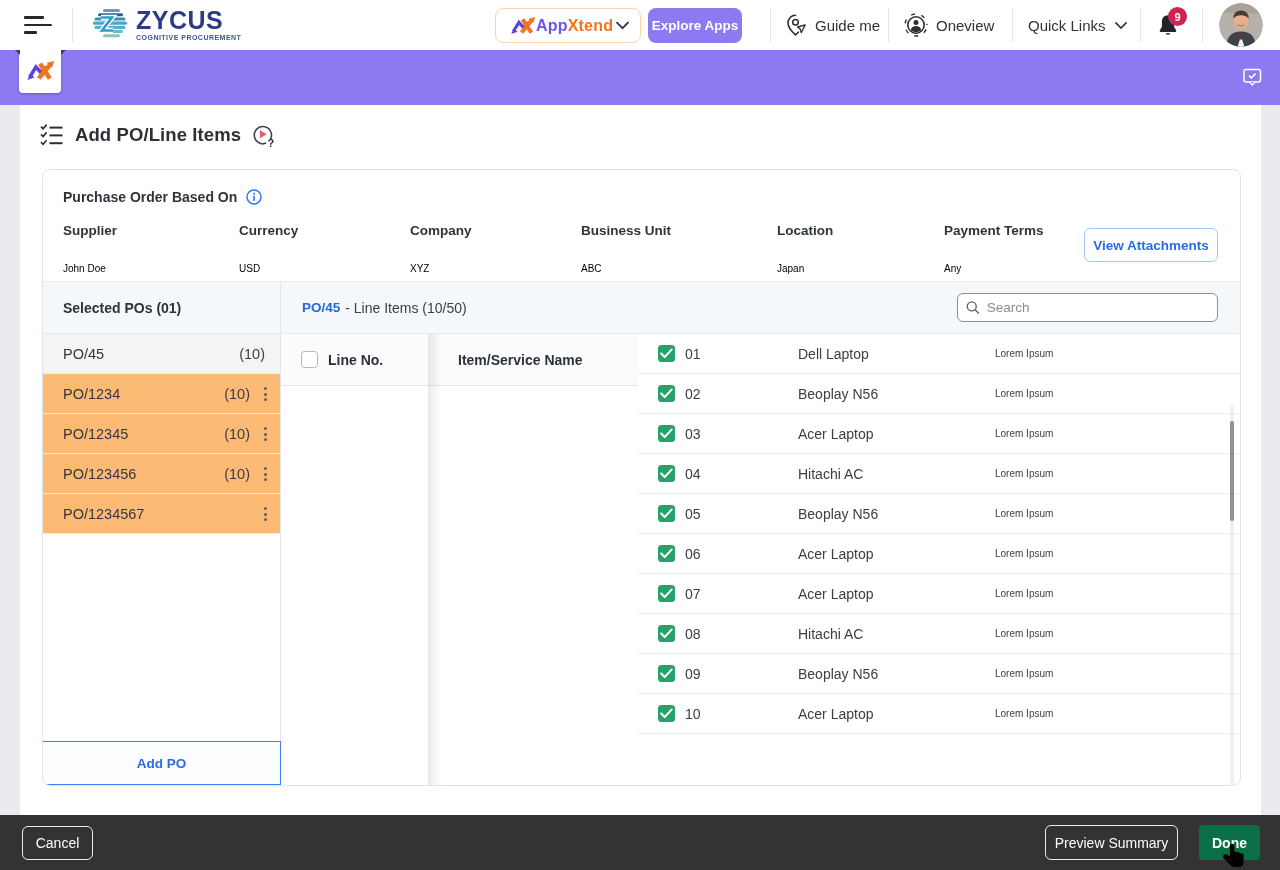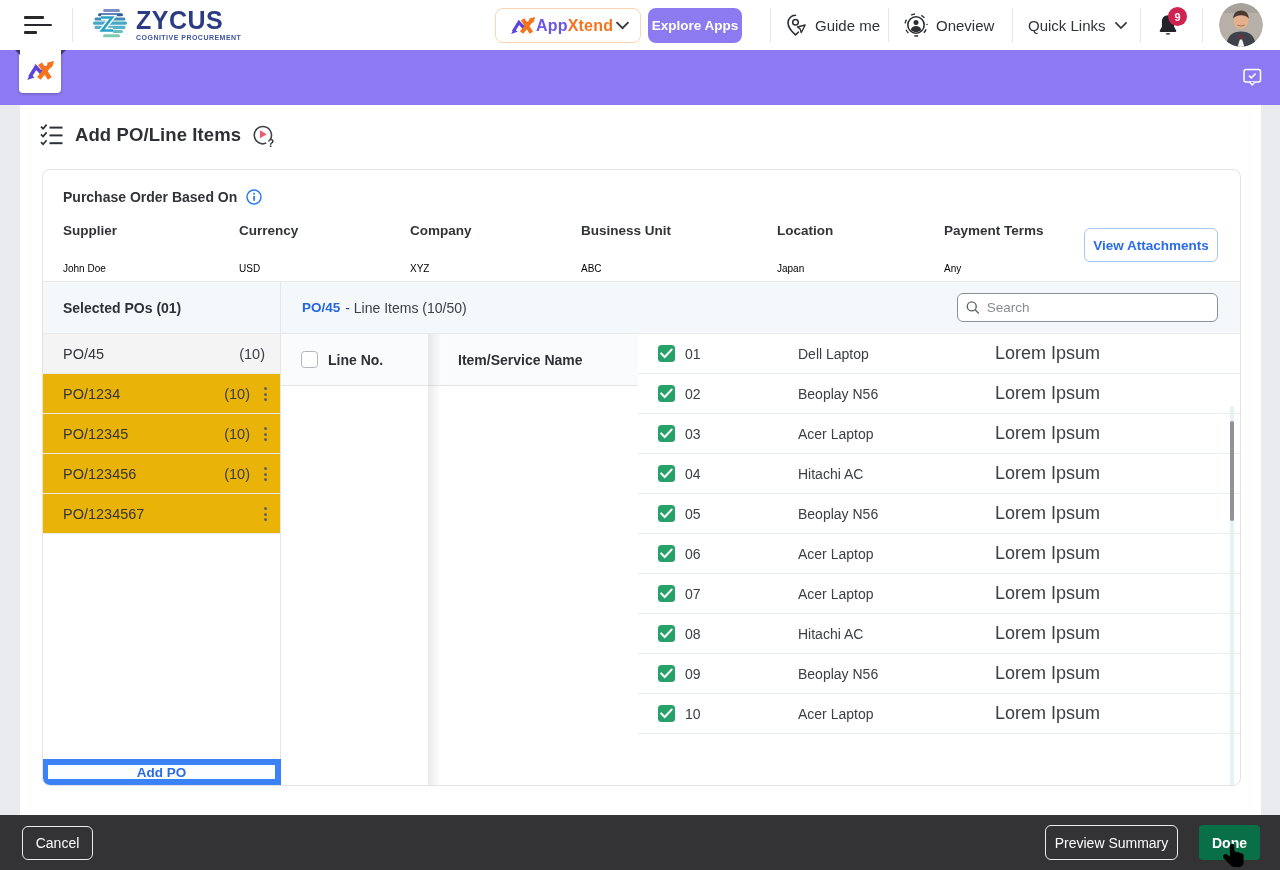--- a/index.html
+++ b/index.html
@@ -71,42 +71,42 @@
   .li-po { color:#2465e0; font-size:13.5px; font-weight:bold; cursor:pointer; }
   .li-rest { color:#3c4147; font-size:14px; margin-left:5px; }
   .searchbox { position:absolute; right:22px; top:11px; width:261px; height:29px; background:#fff; border:1px solid #8b9198;
       border-radius:6px; display:flex; align-items:center; padding:0 8px; gap:7px; }
   .searchbox input { border:none; outline:none; width:100%; font-size:13.5px; font-family:inherit; color:#3c4043; background:transparent; }
   .searchbox input::placeholder { color:#878d93; }
 
   
   .panels { flex:1; display:flex; position:relative; }
   .po-panel { width:238px; border-right:1px solid #e4e7ea; display:flex; flex-direction:column; position:relative; flex:0 0 auto; }
-  .po-row { position:relative; height:40px; display:flex; align-items:center; padding:0 15px 0 20px; border-bottom:1px solid #e8eaed; font-size:14.5px; color:#33373c; cursor:pointer; background:#eab308; }
+  .po-row { position:relative; height:40px; display:flex; align-items:center; padding:0 15px 0 20px; border-bottom:1px solid #e8eaed; font-size:14.5px; color:#33373c; cursor:pointer; background:#fdba74; }
   .po-row.selected { background:#f4f4f5; }
   .po-name { flex:1; }
   .po-count { color:#3a3f45; }
   .kebab { position:absolute; right:7px; top:12px; width:16px; height:16px; display:flex; flex-direction:column; align-items:center; justify-content:center; gap:2.6px; cursor:pointer; }
   .kebab i { width:3px; height:3px; background:#5c6166; border-radius:50%; }
-  .add-po { position:absolute; left:-1px; right:-1px; bottom:0; height:26px; background:#fbfdff; border:6px solid #3b82f6;
+  .add-po { position:absolute; left:-1px; right:-1px; bottom:0; height:44px; background:#fbfdff; border:1px solid #3b82f6;
       color:#2b6ce6; font-size:13.5px; font-weight:bold; font-family:inherit; cursor:pointer; }
 
   
   .items-panel { flex:1; position:relative; display:flex; flex-direction:row; }
   .thead { height:52px; background:#fafbfc; border-bottom:1px solid #e3e7ea; display:flex; align-items:center; flex:0 0 auto; }
   .th-line { width:147px; display:flex; align-items:center; gap:10px; padding-left:20px; flex:0 0 auto; }
   .th-label { font-size:14px; font-weight:bold; color:#2d3136; }
   .th-item { width:210px; padding-left:30px; flex:0 0 auto; }
   .th-cat { flex:1; }
   .tbody { flex:1; position:relative; }
   .trow { height:40px; display:flex; align-items:center; border-bottom:1px solid #e9eff4; }
   .td-line { width:147px; display:flex; align-items:flex-end; gap:10px; padding-left:20px; flex:0 0 auto; }
   .td-num { font-size:14px; color:#3c4043; }
   .td-item { width:210px; padding-left:13px; font-size:14px; color:#3c4043; flex:0 0 auto; }
-  .td-cat { flex:1; font-size:18px; color:#3c4043; }
+  .td-cat { flex:1; font-size:10px; color:#3c4043; }
   .col-shadow { position:absolute; left:147px; top:0; bottom:0; width:13px; background:linear-gradient(to right, rgba(60,70,80,0.11), rgba(60,70,80,0)); pointer-events:none; z-index:2; }
   .cb { width:17px; height:17px; border-radius:3.5px; flex:0 0 auto; position:relative; cursor:pointer; }
   .cb.unchecked { background:#fff; border:1.6px solid #b0b6bc; }
   .cb.checked { background:#27a06a; }
   .cb.checked svg { position:absolute; left:2px; top:3px; }
   .vscroll { position:absolute; right:6px; top:72px; width:4.5px; height:380px; z-index:3; }
   .vscroll .track { position:absolute; left:0; top:0; width:4px; height:100%; background:#eaf0f4; border-radius:2px; }
   .vscroll .thumb { position:absolute; left:0; top:15px; width:4.5px; height:100px; background:#8f9296; border-radius:2px; cursor:pointer; }
 
   

